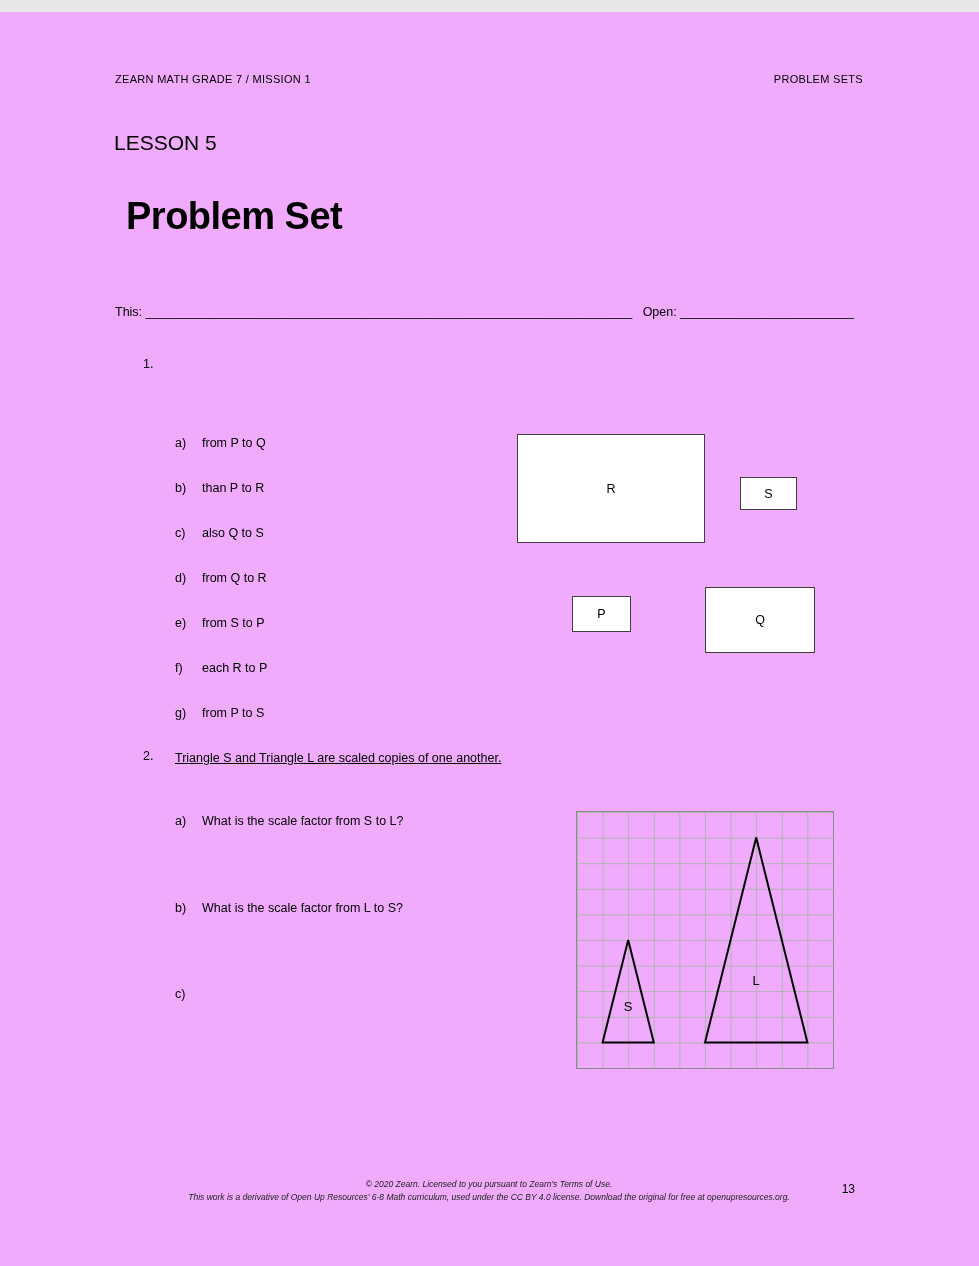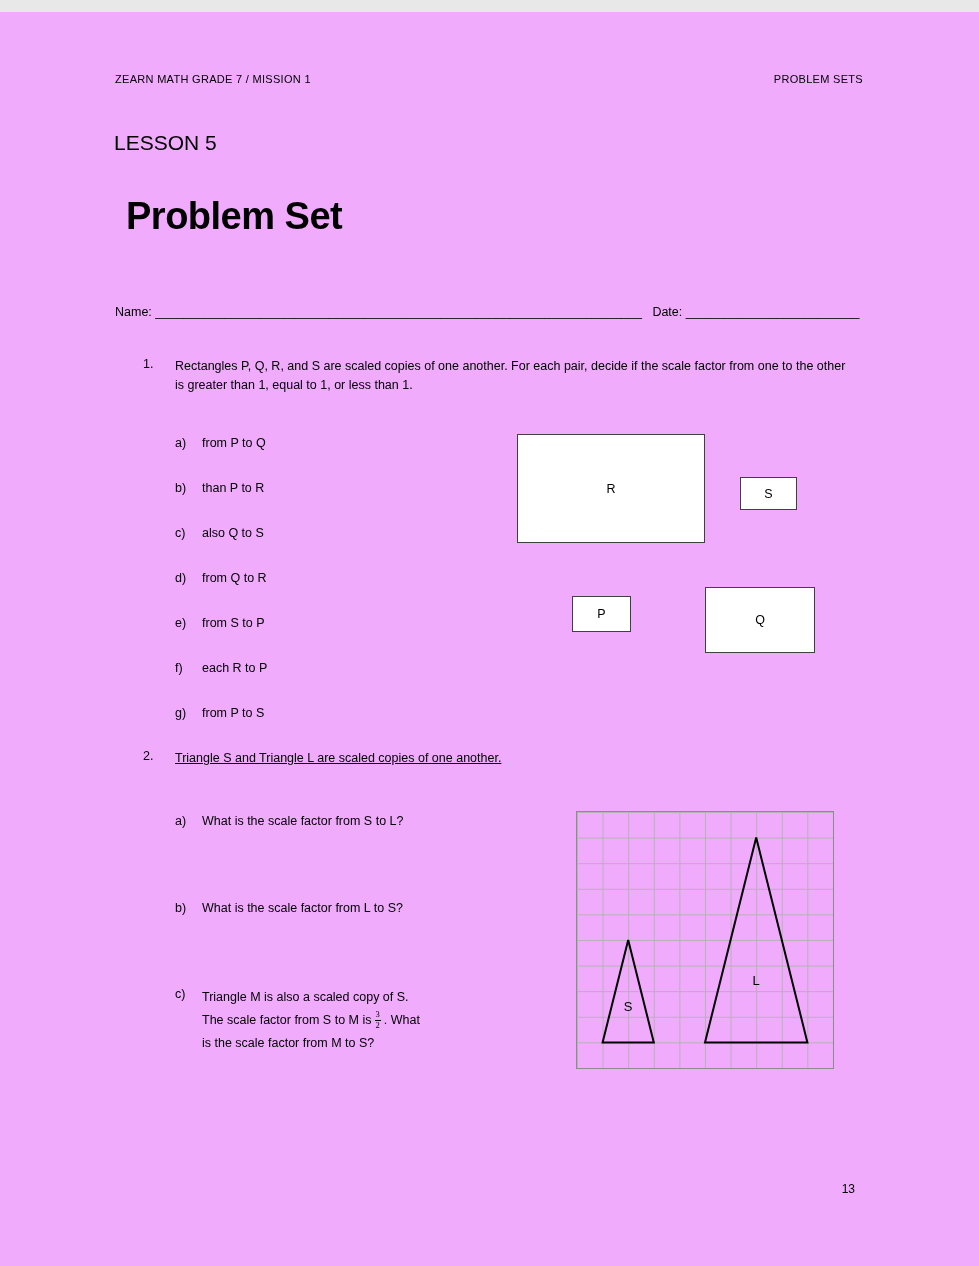--- a/index.html
+++ b/index.html
@@ -53,28 +53,27 @@
 
 <div class="page">
 
   <div class="hdr hdr-left">ZEARN MATH GRADE 7 / MISSION 1</div>
   <div class="hdr hdr-right">PROBLEM SETS</div>
 
   <div class="lesson">LESSON 5</div>
   <div class="title">Problem Set</div>
 
   <div class="namedate">
-    <span>Name:</span>
+    <span>This:</span>
     <span class="blankline">______________________________________________________________________</span>
-    &nbsp;&nbsp;<span>Date:</span>
+    &nbsp;&nbsp;<span>Open:</span>
     <span class="blankline">_________________________</span>
   </div>
 
   <div class="pnum" style="left:143px; top:345px;">1.</div>
-  <div class="ptext" style="left:175px; top:345px; width:672px;">Rectangles P, Q, R, and S are scaled copies of one another. For each pair, decide if the scale factor from one to the other is greater than 1, equal to 1, or less than 1.</div>
 
   <div class="sublist">
     <div class="subitem">
       <span class="ltr">a)</span>
       <span>from P to Q</span>
     </div>
     <div class="subitem">
       <span class="ltr">b)</span>
       <span>than P to R</span>
     </div>
@@ -121,31 +120,30 @@
     <span>What is the scale factor from S to L?</span>
   </div>
 
   <div class="p2item" style="left:175px; top:888px; width:380px;">
     <span class="ltr">b)</span>
     <span>What is the scale factor from L to S?</span>
   </div>
 
   <div class="p2item" style="left:175px; top:974px; width:380px;">
     <span class="ltr">c)</span>
-    <span class="p2c-text">
-      <span>Triangle M is also a scaled copy of S.</span><br>
-      <span>The scale factor from S to M is</span><span class="frac"><span class="num">3</span><span class="den">2</span></span><span>. What</span><br>
-      <span>is the scale factor from M to S?</span>
-    </span>
   </div>
 
   <div class="grid">
     <svg width="256" height="256" viewBox="0 0 256 256">
       <polygon points="25.6,230.4 51.2,128 76.8,230.4" fill="none" stroke="#000000" stroke-width="2" stroke-linejoin="miter"></polygon>
       <polygon points="128,230.4 179.2,25.6 230.4,230.4" fill="none" stroke="#000000" stroke-width="2" stroke-linejoin="miter"></polygon>
       <text x="51" y="199" text-anchor="middle">S</text>
       <text x="179" y="173" text-anchor="middle">L</text>
     </svg>
   </div>
 
+  <div class="footer">
+    <div>© 2020 Zearn. Licensed to you pursuant to Zearn's Terms of Use.</div>
+    <div>This work is a derivative of Open Up Resources' 6-8 Math curriculum, used under the CC BY 4.0 license. Download the original for free at openupresources.org.</div>
+  </div>
   <div class="pageno">13</div>
 
 </div>
 
 </body></html>

